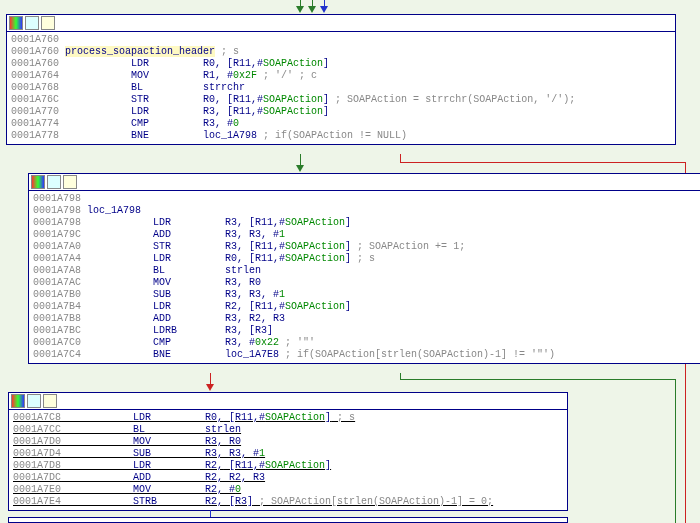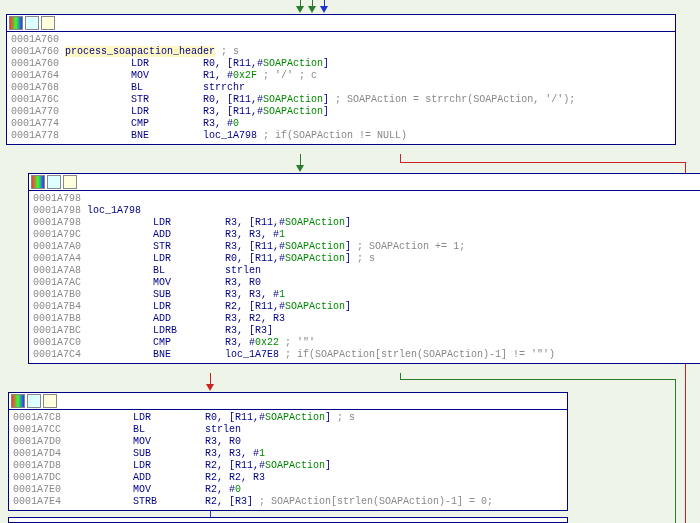--- a/index.html
+++ b/index.html
@@ -100,21 +100,21 @@
     </div>
     <div class="code" id="code1"><span class="line"><span class="addr">0001A798</span>            <span class="mnem">            </span></span><span class="line"><span class="addr">0001A798</span> <span class="labeldef">loc_1A798</span></span><span class="line"><span class="addr">0001A798</span>            <span class="mnem">LDR         </span><span class="op">R3,</span><span class="op"> [R11,#</span><span class="imm">SOAPAction</span><span class="op">]</span></span><span class="line"><span class="addr">0001A79C</span>            <span class="mnem">ADD         </span><span class="op">R3, R3, #</span><span class="imm">1</span></span><span class="line"><span class="addr">0001A7A0</span>            <span class="mnem">STR         </span><span class="op">R3,</span><span class="op"> [R11,#</span><span class="imm">SOAPAction</span><span class="op">]</span><span class="cmnt"> ; SOAPAction += 1;</span></span><span class="line"><span class="addr">0001A7A4</span>            <span class="mnem">LDR         </span><span class="op">R0,</span><span class="op"> [R11,#</span><span class="imm">SOAPAction</span><span class="op">]</span><span class="cmnt"> ; s</span></span><span class="line"><span class="addr">0001A7A8</span>            <span class="mnem">BL          </span><span class="op">strlen</span></span><span class="line"><span class="addr">0001A7AC</span>            <span class="mnem">MOV         </span><span class="op">R3, R0</span></span><span class="line"><span class="addr">0001A7B0</span>            <span class="mnem">SUB         </span><span class="op">R3, R3, #</span><span class="imm">1</span></span><span class="line"><span class="addr">0001A7B4</span>            <span class="mnem">LDR         </span><span class="op">R2,</span><span class="op"> [R11,#</span><span class="imm">SOAPAction</span><span class="op">]</span></span><span class="line"><span class="addr">0001A7B8</span>            <span class="mnem">ADD         </span><span class="op">R3, R2, R3</span></span><span class="line"><span class="addr">0001A7BC</span>            <span class="mnem">LDRB        </span><span class="op">R3, [R3]</span></span><span class="line"><span class="addr">0001A7C0</span>            <span class="mnem">CMP         </span><span class="op">R3, #</span><span class="imm">0x22</span><span class="cmnt"> ; '"'</span></span><span class="line"><span class="addr">0001A7C4</span>            <span class="mnem">BNE         </span><span class="op">loc_1A7E8</span><span class="cmnt"> ; if(SOAPAction[strlen(SOAPAction)-1] != '"')</span></span></div>
   </div>
 
   <div class="vline c-red" style="left:210px; top:373px; height:13px;"></div>
   <div class="arrowhead ah-down-red" style="left:206px; top:384px;"></div>
   <div class="vline c-green" style="left:400px; top:373px; height:6px;"></div>
   <div class="hline c-green" style="left:400px; top:379px; width:275px;"></div>
   <div class="vline c-green" style="left:675px; top:379px; height:144px;"></div>
 
-  <div class="node" id="node2" style="left:8px; top:392px; width:560px;">
+  <div class="node" id="node2" style="left:8px; top:392px; width:560px;text-decoration:underline;">
     <div class="node-title">
       <span class="tb-icon a"></span>
       <span class="tb-icon b"></span>
       <span class="tb-icon c"></span>
     </div>
     <div class="code" id="code2"><span class="line"><span class="addr">0001A7C8</span>            <span class="mnem">LDR         </span><span class="op">R0,</span><span class="op"> [R11,#</span><span class="imm">SOAPAction</span><span class="op">]</span><span class="cmnt"> ; s</span></span><span class="line"><span class="addr">0001A7CC</span>            <span class="mnem">BL          </span><span class="op">strlen</span></span><span class="line"><span class="addr">0001A7D0</span>            <span class="mnem">MOV         </span><span class="op">R3, R0</span></span><span class="line"><span class="addr">0001A7D4</span>            <span class="mnem">SUB         </span><span class="op">R3, R3, #</span><span class="imm">1</span></span><span class="line"><span class="addr">0001A7D8</span>            <span class="mnem">LDR         </span><span class="op">R2,</span><span class="op"> [R11,#</span><span class="imm">SOAPAction</span><span class="op">]</span></span><span class="line"><span class="addr">0001A7DC</span>            <span class="mnem">ADD         </span><span class="op">R2, R2, R3</span></span><span class="line"><span class="addr">0001A7E0</span>            <span class="mnem">MOV         </span><span class="op">R2, #</span><span class="imm">0</span></span><span class="line"><span class="addr">0001A7E4</span>            <span class="mnem">STRB        </span><span class="op">R2, [R3]</span><span class="cmnt"> ; SOAPAction[strlen(SOAPAction)-1] = 0;</span></span></div>
   </div>
 
   <div class="vline c-blue" style="left:210px; top:510px; height:13px;"></div>
 

